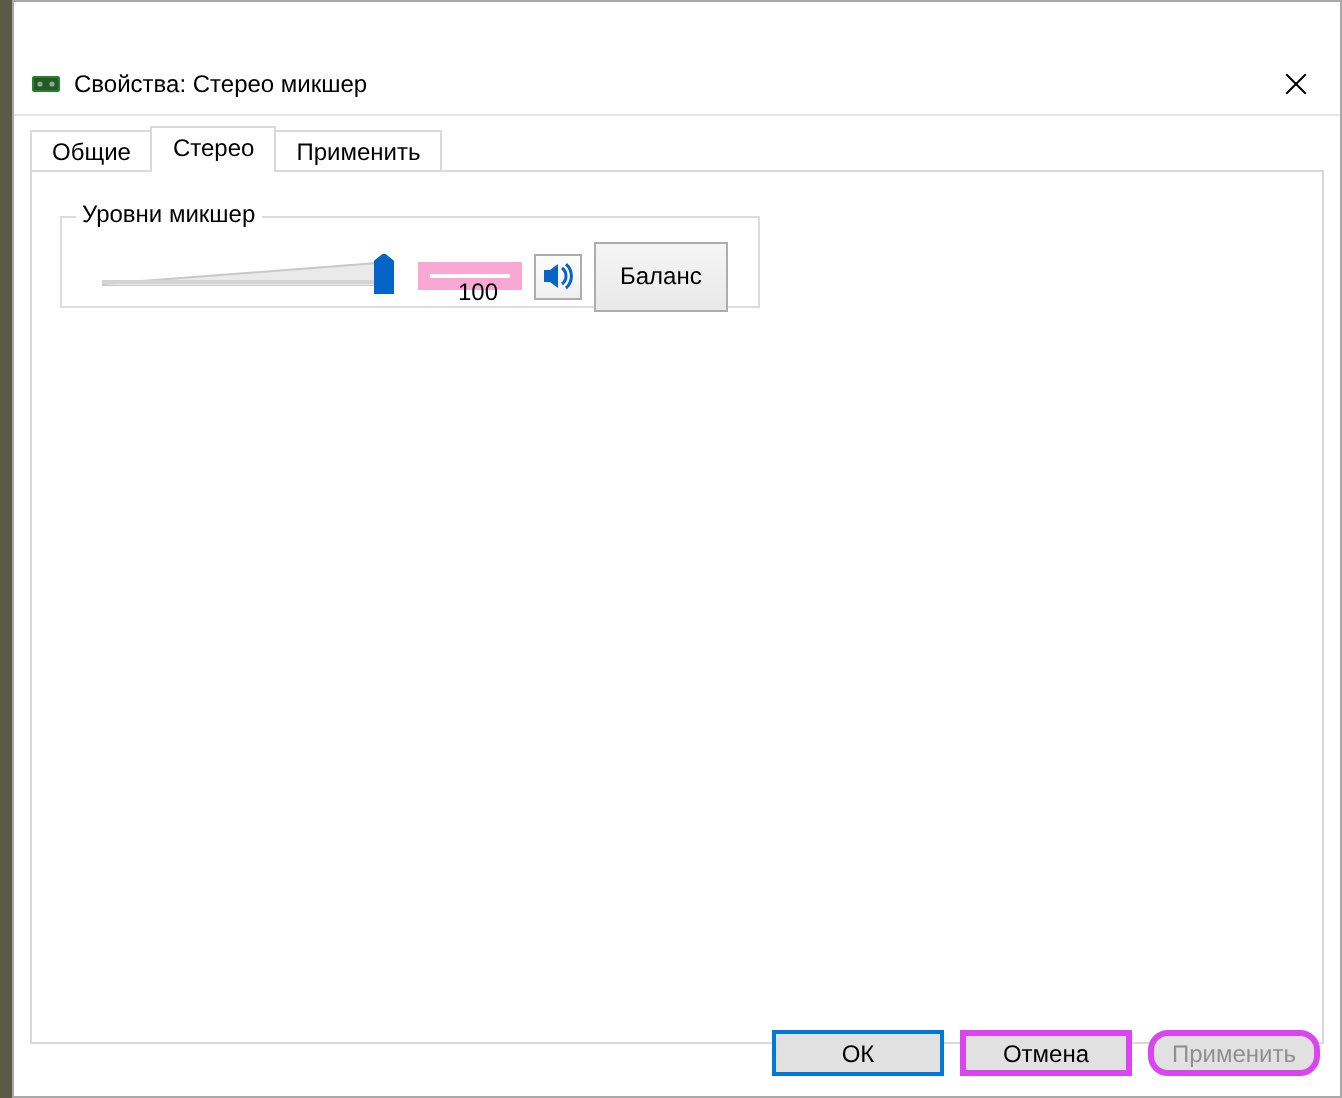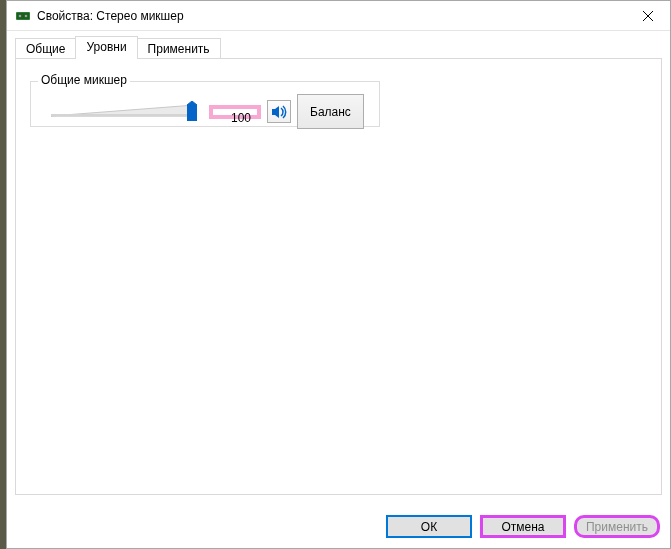--- a/index.html
+++ b/index.html
@@ -20,20 +20,21 @@
     background: #5a5a49;
   }
   .window {
     position: absolute;
     left: 6px; top: 0;
     right: 0; bottom: 0;
     background: #fff;
     border: 1px solid #a8a8a8;
     display: flex;
     flex-direction: column;
+    justify-content: center;
   }
   
   .titlebar {
     height: 30px;
     display: flex;
     align-items: center;
     padding: 0 0 0 8px;
     background: #fff;
     border-bottom: 1px solid #e5e5e5;
   }
@@ -147,21 +148,21 @@
     position: absolute;
     top: 0;
     left: calc(100% - 12px);
     width: 10px; height: 20px;
   }
   .slider .thumb svg { width: 10px; height: 20px; display: block; }
 
   
   .valbox {
     width: 52px; height: 14px;
-    border: 4px solid #f9a8d4;
+    border: 6px solid #f9a8d4;
     background: #fff;
     text-align: right;
     padding: 2px 6px 0 0;
     font-size: 12px;
     margin-right: 6px;
   }
 
   
   .mute {
     width: 24px; height: 23px;
@@ -239,27 +240,27 @@
         <line x1="0" y1="0" x2="10" y2="10" stroke="#000" stroke-width="1"></line>
         <line x1="10" y1="0" x2="0" y2="10" stroke="#000" stroke-width="1"></line>
       </svg>
     </div>
   </div>
 
   <div class="tab-wrap">
     <div class="tabs">
       <div class="tab-sep"></div>
       <div class="tab"><span>Общие</span></div>
-      <div class="tab active"><span>Уровни</span></div>
+      <div class="tab active"><span>Стерео</span></div>
       <div class="tab"><span>Применить</span></div>
     </div>
 
     <div class="tab-body">
       <div class="groupbox">
-        <span class="legend">Общие микшер</span>
+        <span class="legend">Уровни микшер</span>
 
         <div class="row">
 
           <div class="slider">
             <div class="track-wedge">
               <svg viewBox="0 0 144 12" preserveAspectRatio="none" width="100%" height="100%">
                 <polygon points="0,11 144,0 144,12 0,12" fill="#eaeaea" stroke="#c8c8c8" stroke-width="1"></polygon>
               </svg>
             </div>
             <div class="track-line"></div>

